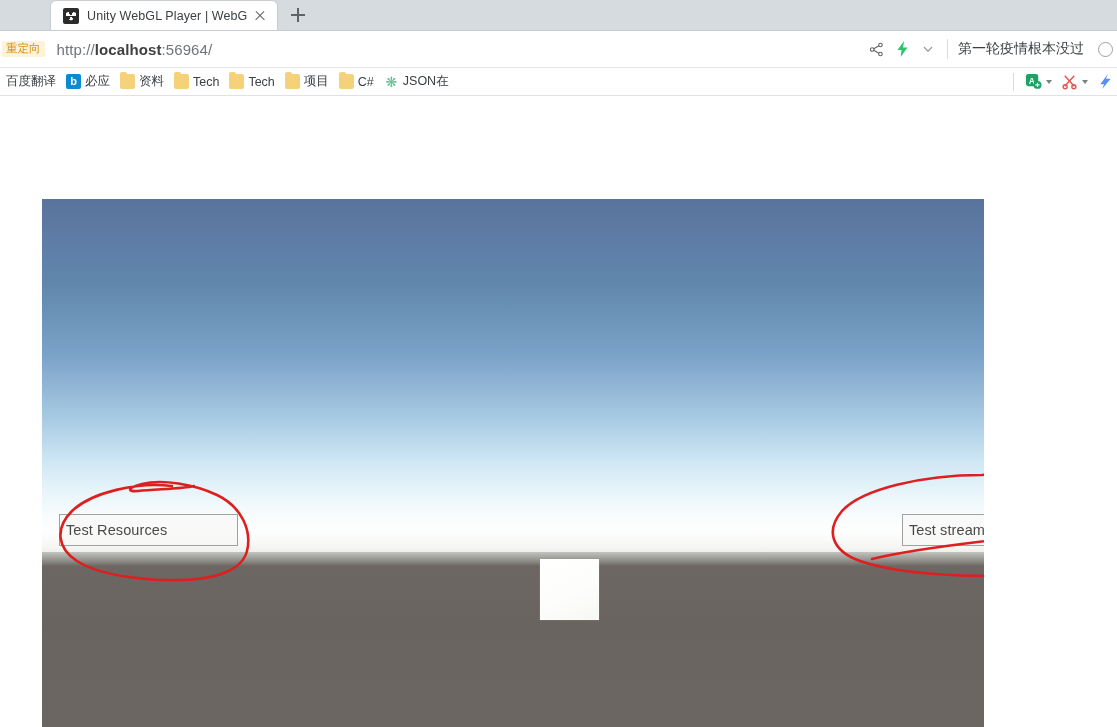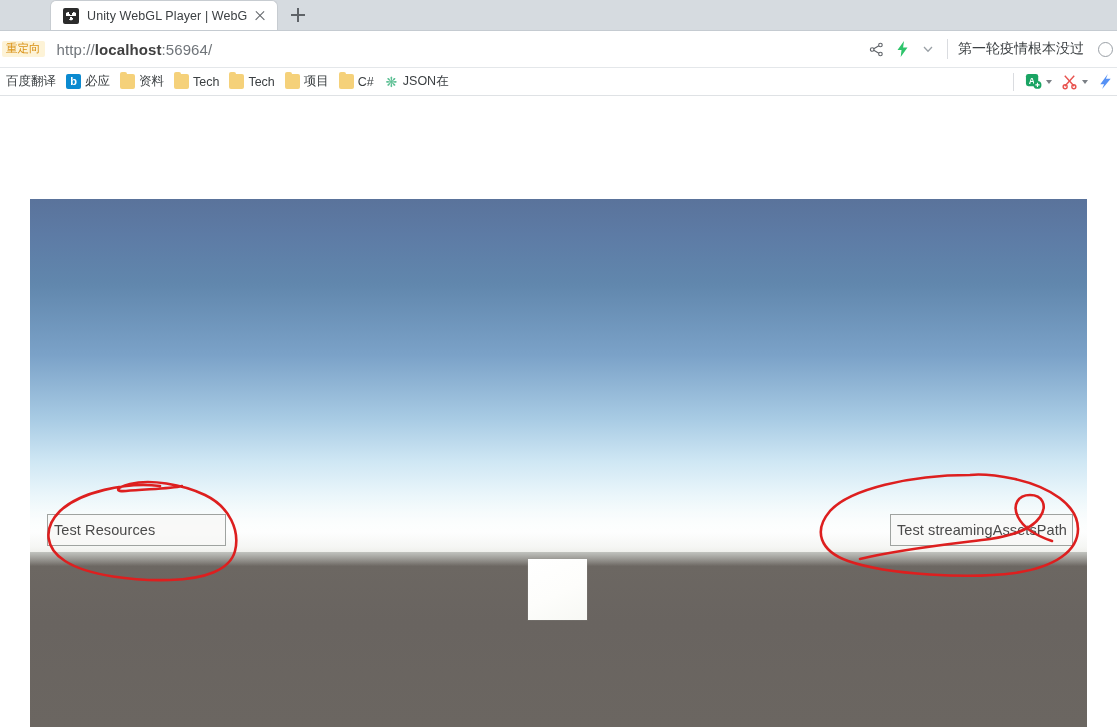--- a/index.html
+++ b/index.html
@@ -230,22 +230,22 @@
     border-right:3.5px solid transparent;
     border-top:4px solid #7a7f85;
     margin:0 6px 0 2px;
     cursor:pointer;
   }
 
   
   .page {
     position:absolute;
     top: 98px;
-    left:0;
-    width:1117px;
+    left:12px;
+    width:972px;
     height: 629px;
     background:#ffffff;
     overflow:hidden;
   }
 
   .unity-canvas {
     position:absolute;
     left:30px;
     top:101px;             
     width:1057px;

